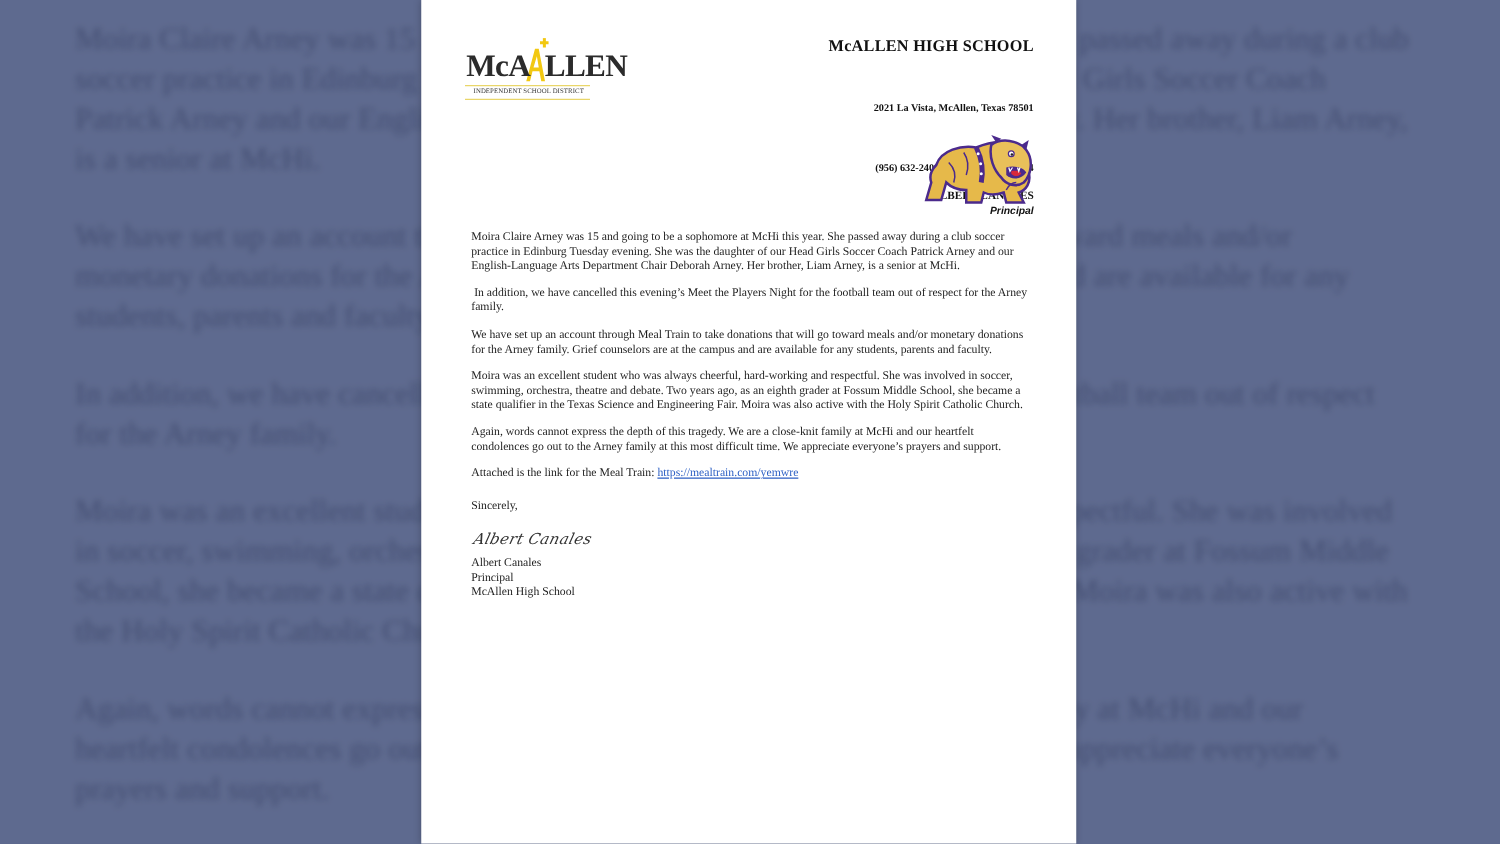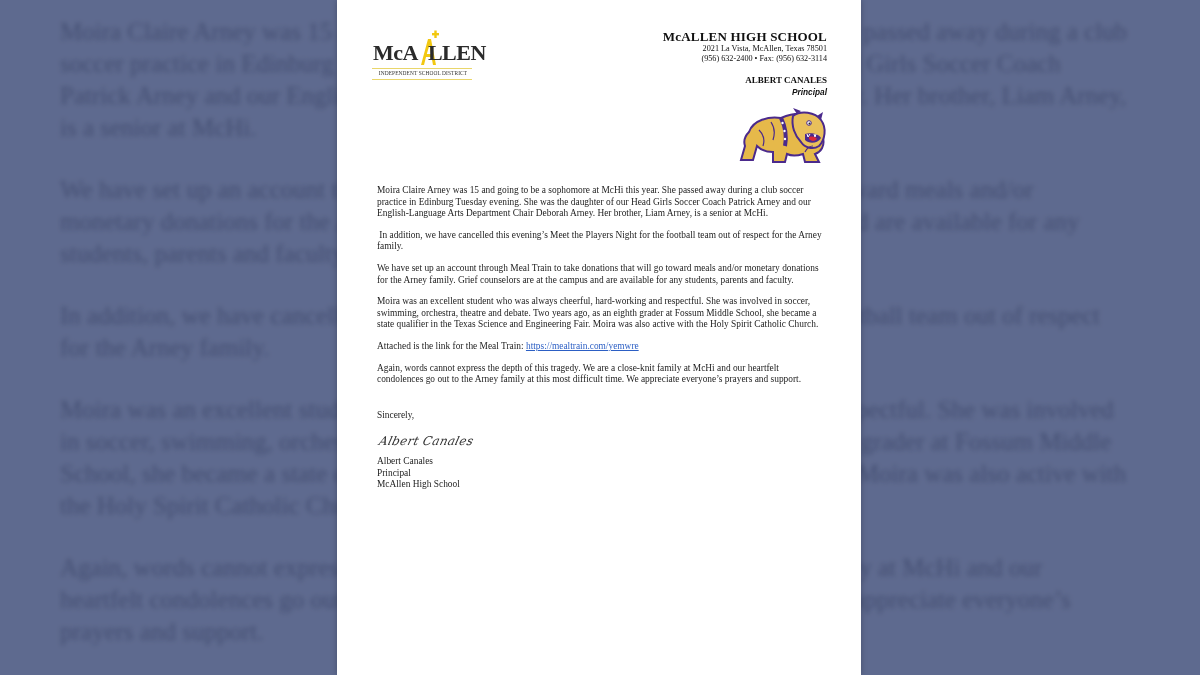--- a/index.html
+++ b/index.html
@@ -26,40 +26,40 @@
     position: absolute; left: 337px; top: 0; width: 524px; height: 675px;
     background: #ffffff; overflow: hidden;
     box-shadow: 0 0 6px rgba(0,0,0,0.25);
   }
   .logo {
     position: absolute; left: 33px; top: 30px; width: 104px; height: 54px;
   }
   .logo-word {
     position: absolute; left: 3px; top: 10px;
     font-family: "Liberation Serif", serif; font-weight: bold;
-    font-size: 22px; letter-spacing: -0.5px; color: #2b2b2b;
+    font-size: 25px; letter-spacing: -0.5px; color: #2b2b2b;
   }
   .logo-plus {
     position: absolute; left: 49px; top: -1px; width: 20px; height: 38px;
   }
   .logo-rule {
     position: absolute; left: 2px; top: 38px; width: 100px; height: 1px; background: #e9d66a;
   }
   .logo-rule2 {
     position: absolute; left: 2px; top: 49px; width: 100px; height: 1px; background: #e9d66a;
   }
   .logo-district {
     position: absolute; left: 3px; top: 40px; width: 100px; text-align: center;
     font-size: 5.4px; letter-spacing: 0.1px; color: #333; white-space: nowrap;
   }
   .header-right {
     position: absolute; right: 34px; top: 30px; text-align: right; color: #111;
   }
   .school-name { font-weight: bold; font-size: 13px; letter-spacing: 0.2px; line-height: 14px; }
-  .addr { font-weight: normal; font-size: 8.2px; line-height: 10px; }
+  .addr { font-weight: bold; font-size: 8.2px; line-height: 10px; margin-top: 38px; }
   .principal-name { font-weight: bold; font-size: 9px; margin-top: 11px; line-height: 11px; }
   .principal-title {
     font-family: "Liberation Sans", sans-serif; font-weight: bold; font-style: italic;
     font-size: 8.3px; line-height: 12px;
   }
   .mascot { position: absolute; left: 398px; top: 106px; width: 96px; height: 60px; }
   .body {
     position: absolute; left: 40px; top: 185px; width: 450px;
     font-size: 9.4px; line-height: 11.5px; color: #1d1d1d;
   }
@@ -132,25 +132,25 @@
     <path d="M82 10 L88 6 L86 14 Z" fill="#4b2a8c"></path>
 
     <path d="M24 24 C28 28 30 34 28 40 M36 16 C40 22 40 28 38 34 M70 46 C72 42 74 40 78 40" stroke="#4b2a8c" stroke-width="1.2" fill="none"></path>
   </svg>
 
   <div class="body">
     <p>Moira Claire Arney was 15 and going to be a sophomore at McHi this year. She passed away during a club soccer practice in Edinburg Tuesday evening. She was the daughter of our Head Girls Soccer Coach Patrick Arney and our English-Language Arts Department Chair Deborah Arney.  Her brother, Liam Arney, is a senior at McHi.</p>
     <p style="white-space:pre-wrap;"> In addition, we have cancelled this evening’s Meet the Players Night for the football team out of respect for the Arney family.</p>
     <p>We have set up an account through Meal Train to take donations that will go toward meals and/or monetary donations for the Arney family. Grief counselors are at the campus and are available for any students, parents and faculty.</p>
     <p>Moira was an excellent student who was always cheerful, hard-working and respectful. She was involved in soccer, swimming, orchestra, theatre and debate. Two years ago, as an eighth grader at Fossum Middle School, she became a state qualifier in the Texas Science and Engineering Fair. Moira was also active with the Holy Spirit Catholic Church.</p>
+    <p>Again, words cannot express the depth of this tragedy. We are a close-knit family at McHi and our heartfelt condolences go out to the Arney family at this most difficult time. We appreciate everyone’s prayers and support.</p>
     <p>
       <span>Attached is the link for the Meal Train: </span><span class="link">https://mealtrain.com/yemwre</span>
     </p>
-    <p>Again, words cannot express the depth of this tragedy. We are a close-knit family at McHi and our heartfelt condolences go out to the Arney family at this most difficult time. We appreciate everyone’s prayers and support.</p>
-    <p style="margin-top:24px;">Sincerely,</p>
+    <p style="margin-top:14px;">Sincerely,</p>
     <div class="sig-script">Albert Canales</div>
     <div class="sig-block">
       <div>Albert Canales</div>
       <div>Principal</div>
       <div>McAllen High School</div>
     </div>
   </div>
 </div>
 
 </body></html>

